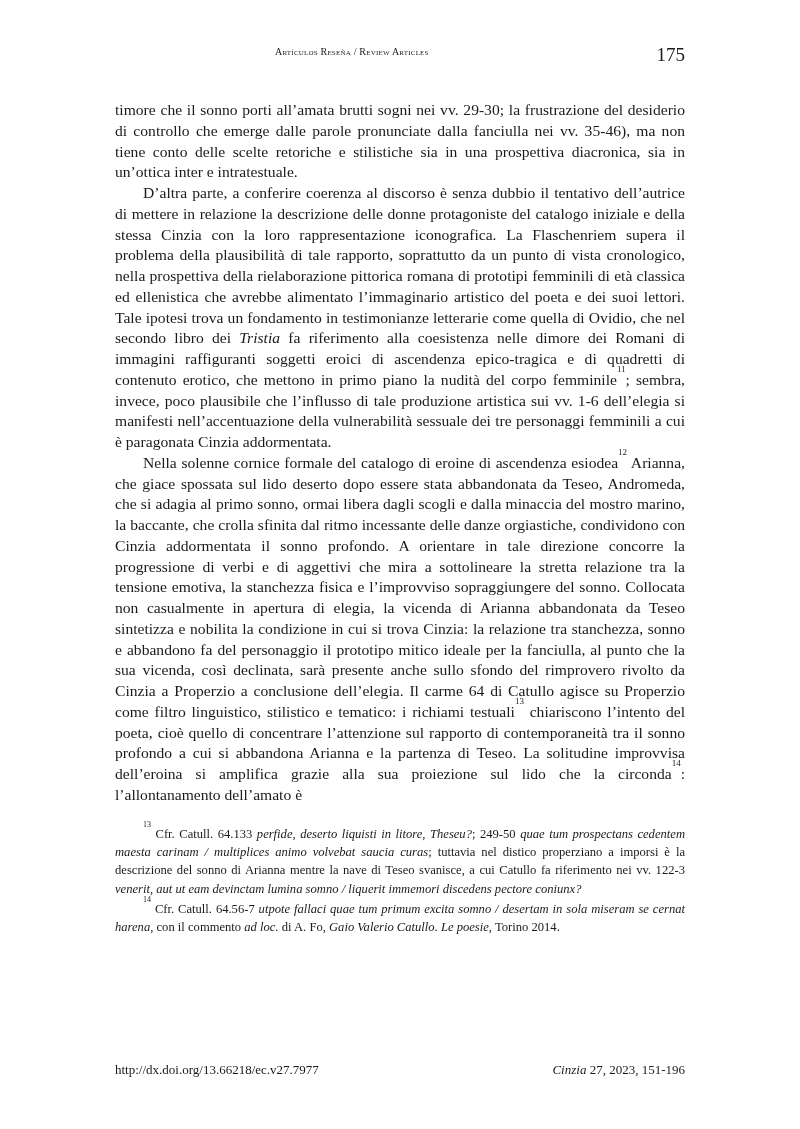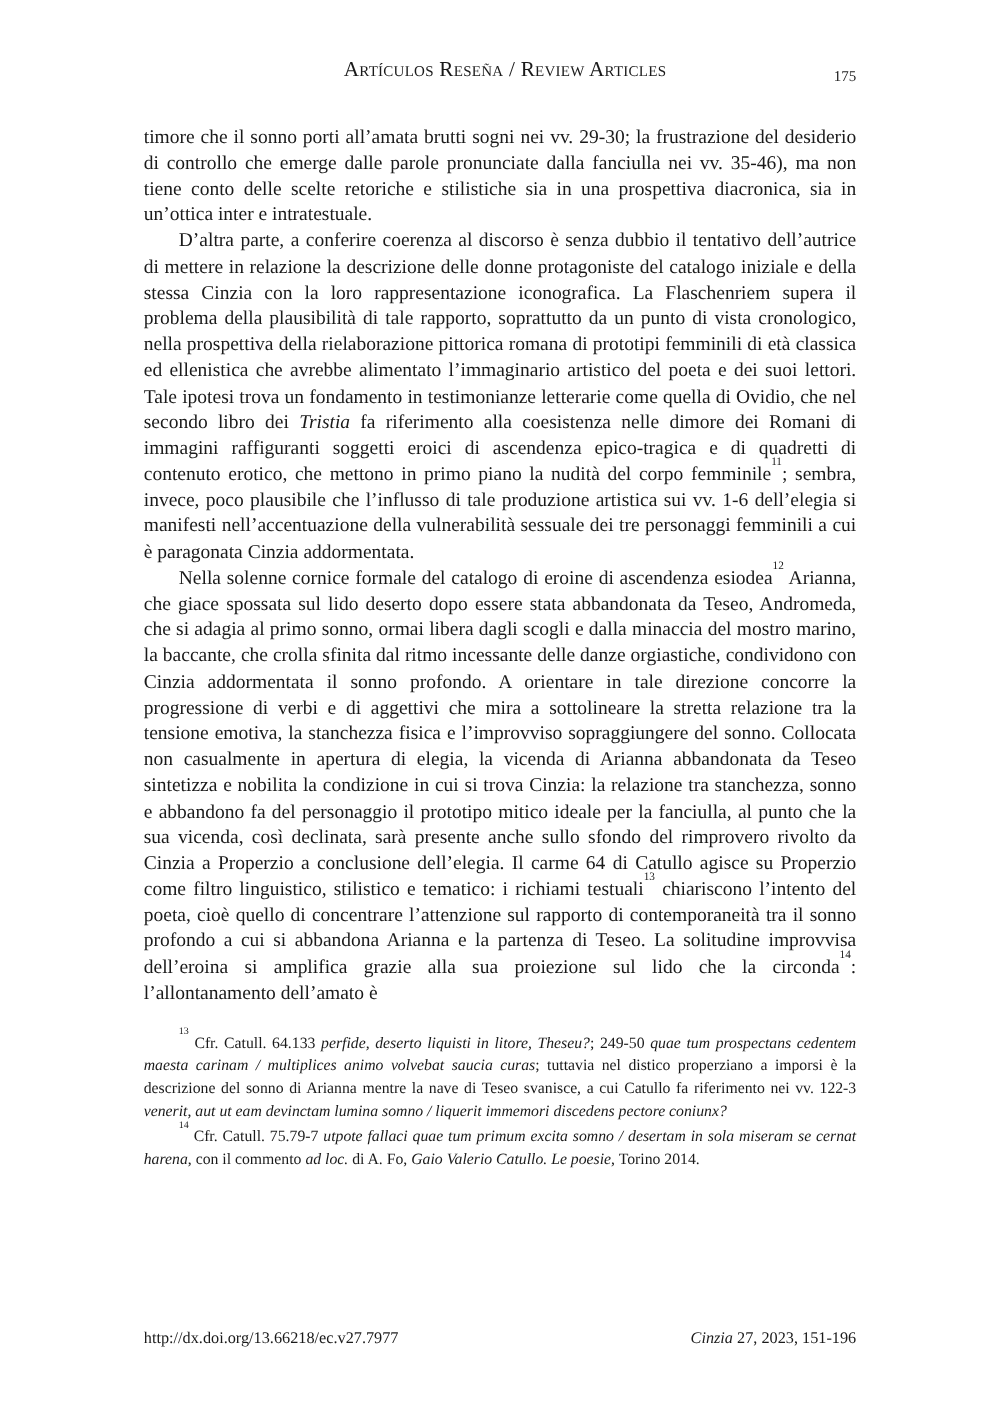--- a/index.html
+++ b/index.html
@@ -1,20 +1,20 @@
 <!DOCTYPE html>
 <html><head>
 <meta charset="utf-8">
 <style>
   html, body { margin:0; padding:0; background:#ffffff; }
   body { width:800px; height:1129px; position:relative; overflow:hidden;
          font-family:"Liberation Serif", "DejaVu Serif", serif; color:#1a1a1a; }
   .running-head { position:absolute; top:44px; left:115px; width:570px; height:24px; }
-  .running-title { position:absolute; left:160px; top:2px; font-size:17px; font-variant:small-caps; letter-spacing:0.2px; }
-  .page-num { position:absolute; right:0; top:10px; font-size:12px; }
+  .running-title { position:absolute; left:160px; top:2px; font-size:10px; font-variant:small-caps; letter-spacing:0.2px; }
+  .page-num { position:absolute; right:0; top:0; font-size:19px; }
   .body-text { position:absolute; top:100px; left:115px; width:570px; font-size:15.6px; line-height:20.75px; text-align:justify; hyphens:manual; }
   .body-text p { margin:0; }
   .body-text p.indent { text-indent:28px; }
   sup { font-size:9px; vertical-align:top; position:relative; top:-1px; line-height:0; }
   .footnotes { position:absolute; top:825px; left:115px; width:570px; font-size:12.6px; line-height:18.2px; text-align:justify; }
   .footnotes p { margin:0 0 2px 0; text-indent:28px; }
   .footnotes sup { font-size:8px; top:0px; }
   i { font-style:italic; }
   .footer { position:absolute; top:1062px; left:115px; width:570px; font-size:13px; }
   .doi { position:absolute; left:0; top:0; }
@@ -29,19 +29,19 @@
 </div>
 
 <div class="body-text">
   <p>timore che il sonno porti all’amata brutti sogni nei vv. 29-30; la frustrazione del desiderio di controllo che emerge dalle parole pronunciate dalla fanciulla nei vv. 35-46), ma non tiene conto delle scelte retoriche e stilistiche sia in una prospettiva diacronica, sia in un’ottica inter e intratestuale.</p>
   <p class="indent"><span>D’altra parte, a conferire coerenza al discorso è senza dubbio il tentativo dell’autrice di mettere in relazione la descrizione delle donne protagoniste del catalogo iniziale e della stessa Cinzia con la loro rappresentazione iconografica. La Flaschenriem supera il problema della plausibilità di tale rapporto, soprattutto da un punto di vista cronologico, nella prospettiva della rielaborazione pittorica romana di prototipi femminili di età classica ed ellenistica che avrebbe alimentato l’immaginario artistico del poeta e dei suoi lettori. Tale ipotesi trova un fondamento in testimonianze letterarie come quella di Ovidio, che nel secondo libro dei </span><i>Tristia</i><span> fa riferimento alla coesistenza nelle dimore dei Romani di immagini raffiguranti soggetti eroici di ascendenza epico-tragica e di quadretti di contenuto erotico, che mettono in primo piano la nudità del corpo femminile</span><sup>11</sup><span>; sembra, invece, poco plausibile che l’influsso di tale produzione artistica sui vv. 1-6 dell’elegia si manifesti nell’accentuazione della vulnerabilità sessuale dei tre personaggi femminili a cui è paragonata Cinzia addormentata.</span></p>
   <p class="indent"><span>Nella solenne cornice formale del catalogo di eroine di ascendenza esiodea</span><sup>12</sup><span> Arianna, che giace spossata sul lido deserto dopo essere stata abbandonata da Teseo, Andromeda, che si adagia al primo sonno, ormai libera dagli scogli e dalla minaccia del mostro marino, la baccante, che crolla sfinita dal ritmo incessante delle danze orgiastiche, condividono con Cinzia addormentata il sonno profondo. A orientare in tale direzione concorre la progressione di verbi e di aggettivi che mira a sottolineare la stretta relazione tra la tensione emotiva, la stanchezza fisica e l’improvviso sopraggiungere del sonno. Collocata non casualmente in apertura di elegia, la vicenda di Arianna abbandonata da Teseo sintetizza e nobilita la condizione in cui si trova Cinzia: la relazione tra stanchezza, sonno e abbandono fa del personaggio il prototipo mitico ideale per la fanciulla, al punto che la sua vicenda, così declinata, sarà presente anche sullo sfondo del rimprovero rivolto da Cinzia a Properzio a conclusione dell’elegia. Il carme 64 di Catullo agisce su Properzio come filtro linguistico, stilistico e tematico: i richiami testuali</span><sup>13</sup><span> chiariscono l’intento del poeta, cioè quello di concentrare l’attenzione sul rapporto di contemporaneità tra il sonno profondo a cui si abbandona Arianna e la partenza di Teseo. La solitudine improvvisa dell’eroina si amplifica grazie alla sua proiezione sul lido che la circonda</span><sup>14</sup><span>: l’allontanamento dell’amato è</span></p>
 </div>
 
 <div class="footnotes">
   <p><sup>13</sup><span> Cfr. Catull. 64.133 </span><i>perfide, deserto liquisti in litore, Theseu?</i><span>; 249-50 </span><i>quae tum prospectans cedentem maesta carinam / multiplices animo volvebat saucia curas</i><span>; tuttavia nel distico properziano a imporsi è la descrizione del sonno di Arianna mentre la nave di Teseo svanisce, a cui Catullo fa riferimento nei vv. 122-3 </span><i>venerit, aut ut eam devinctam lumina somno / liquerit immemori discedens pectore coniunx?</i></p>
-  <p><sup>14</sup><span> Cfr. Catull. 75.79-7 </span><i>utpote fallaci quae tum primum excita somno / desertam in sola miseram se cernat harena</i><span>, con il commento </span><i>ad loc.</i><span> di A. Fo, </span><i>Gaio Valerio Catullo. Le poesie</i><span>, Torino 2014.</span></p>
+  <p><sup>14</sup><span> Cfr. Catull. 64.56-7 </span><i>utpote fallaci quae tum primum excita somno / desertam in sola miseram se cernat harena</i><span>, con il commento </span><i>ad loc.</i><span> di A. Fo, </span><i>Gaio Valerio Catullo. Le poesie</i><span>, Torino 2014.</span></p>
 </div>
 
 <div class="footer">
   <span class="doi">http://dx.doi.org/13.66218/ec.v27.7977</span>
   <span class="citation"><i>Cinzia</i><span> 27, 2023, 151-196</span></span>
 </div>
 
 </body></html>

